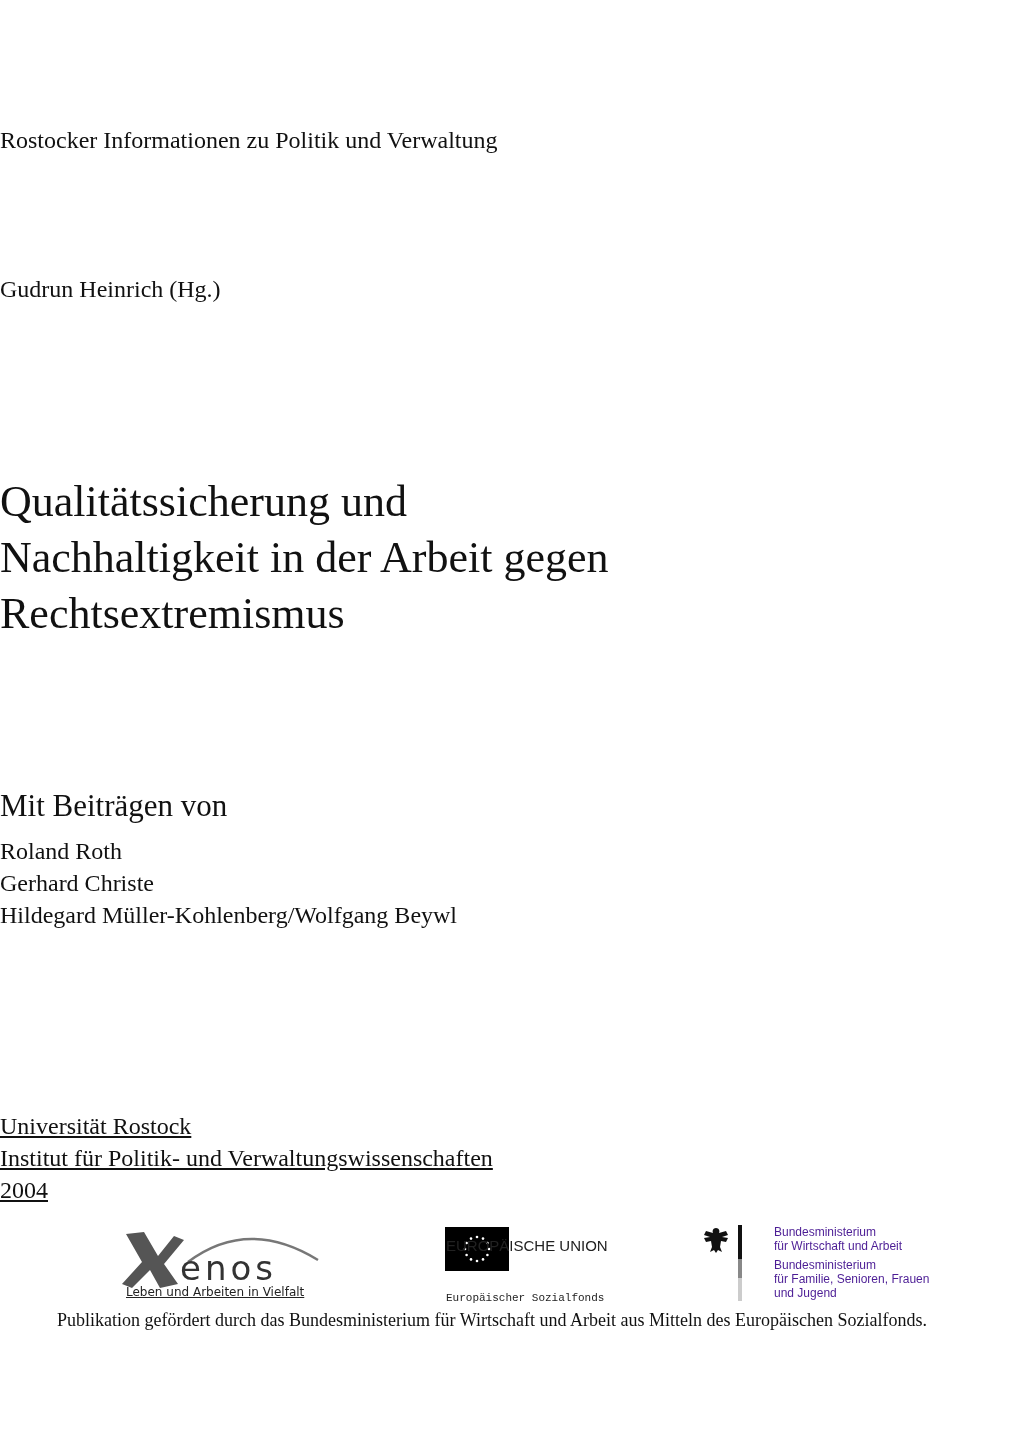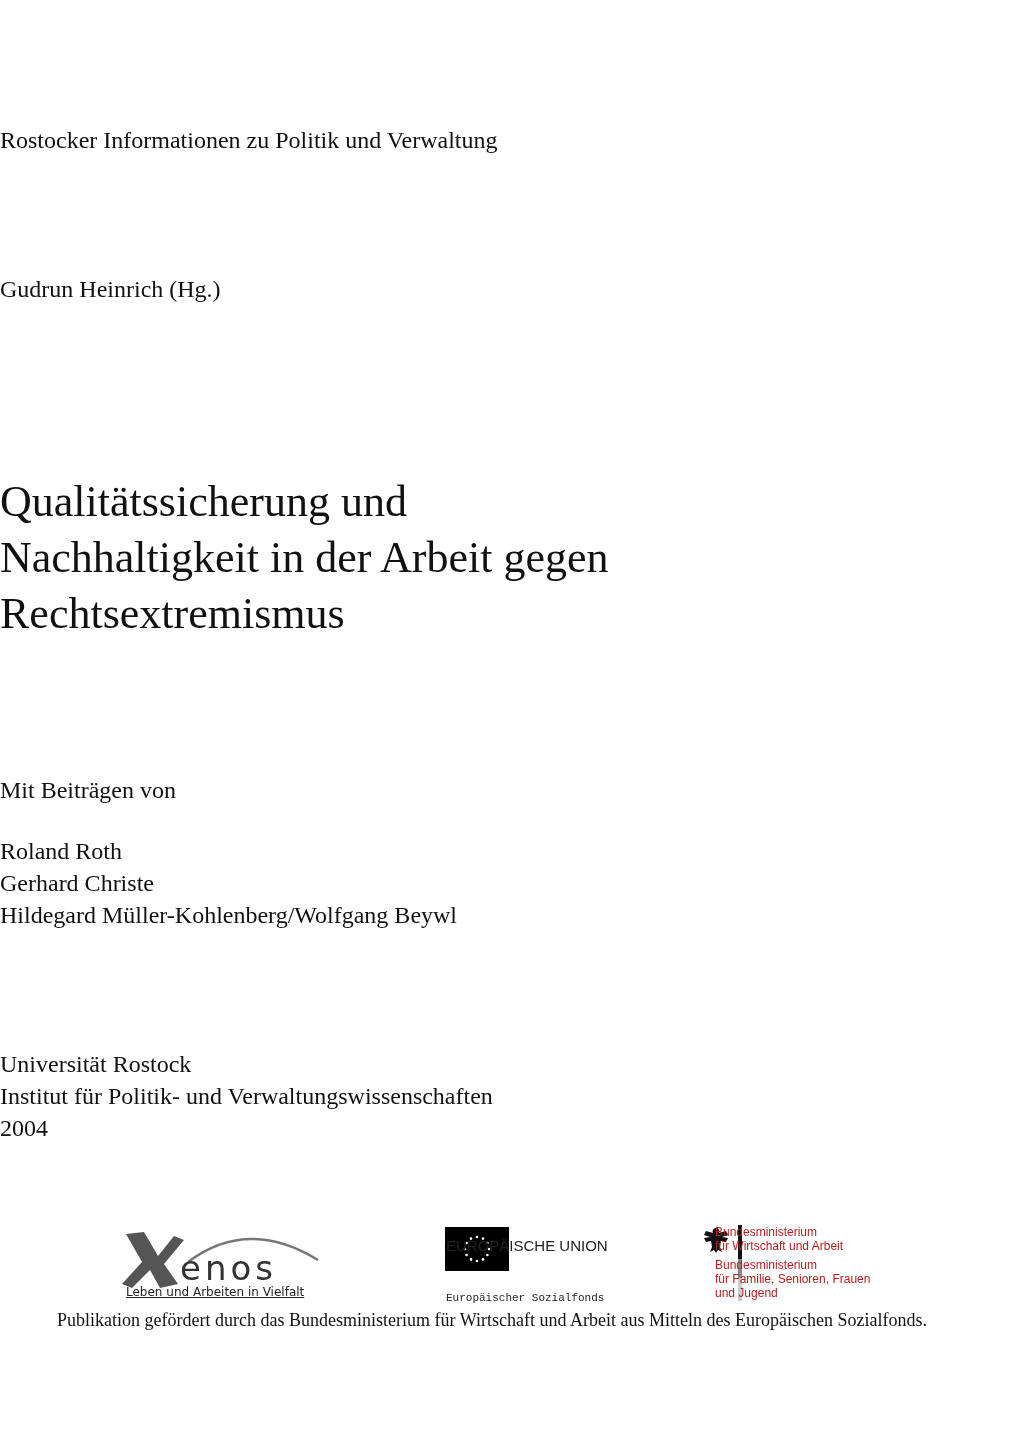--- a/index.html
+++ b/index.html
@@ -5,36 +5,36 @@
   html, body { margin: 0; padding: 0; }
   body {
     width: 1024px; height: 1448px; background: #ffffff; position: relative;
     font-family: "Liberation Serif", "DejaVu Serif", serif; color: #111;
     overflow: hidden;
   }
   .abs { position: absolute; left: 0; width: 1024px; text-align: left; }
   .series { top: 124px; font-size: 24px; line-height: 32px; }
   .editor { top: 274px; font-size: 24px; line-height: 30px; }
   .title { top: 474px; font-size: 44px; line-height: 56px; font-weight: normal; }
-  .contrib-intro { top: 775px; font-size: 24px; line-height: 30px; }
+  .contrib-intro { top: 791px; font-size: 31px; line-height: 30px; }
   .contributors { top: 835px; font-size: 24px; line-height: 32px; }
-  .institution { top: 1048px; font-size: 24px; line-height: 32px; }
+  .institution { top: 1110px; font-size: 24px; line-height: 32px; text-decoration: underline; }
   .line { display: block; }
 
   .xenos { position: absolute; left: 118px; top: 1222px; width: 220px; height: 80px; }
   .xenos-tagline { position: absolute; left: 126px; top: 1285px; font-family: "DejaVu Sans", sans-serif; font-size: 12px; color: #222; white-space: nowrap; text-decoration: underline; }
 
   .eu-flag { position: absolute; left: 445px; top: 1227px; width: 64px; height: 44px; background: #000; }
   .eu-text1 { position: absolute; left: 446px; top: 1237px; font-family: "Liberation Sans", sans-serif; font-size: 15px; color: #222; white-space: nowrap; }
   .eu-text2 { position: absolute; left: 446px; top: 1292px; font-family: Liberation Mono, monospace; font-size: 11px; color: #222; white-space: nowrap; }
 
   .eagle { position: absolute; left: 702px; top: 1225px; width: 28px; height: 30px; }
   .bm-bar { position: absolute; left: 738px; top: 1225px; width: 4px; height: 76px;
     background: linear-gradient(#111 0 45%, #888 45% 70%, #ccc 70% 100%); }
-  .bm-text { position: absolute; left: 715px; font-family: "Liberation Sans", sans-serif; font-size: 12px; line-height: 14px; color: #b91c1c; white-space: nowrap; }
+  .bm-text { position: absolute; left: 774px; font-family: "Liberation Sans", sans-serif; font-size: 12px; line-height: 14px; color: #4c1d95; white-space: nowrap; }
   .bm1 { top: 1225px; }
   .bm2 { top: 1258px; }
 
   .funding { position: absolute; left: 0; width: 984px; text-align: center; top: 1310px; font-size: 18px; color: #111; }
 </style>
 </head>
 <body>
 
 <div class="abs series">
   <span class="line">Rostocker Informationen zu Politik und Verwaltung</span>

